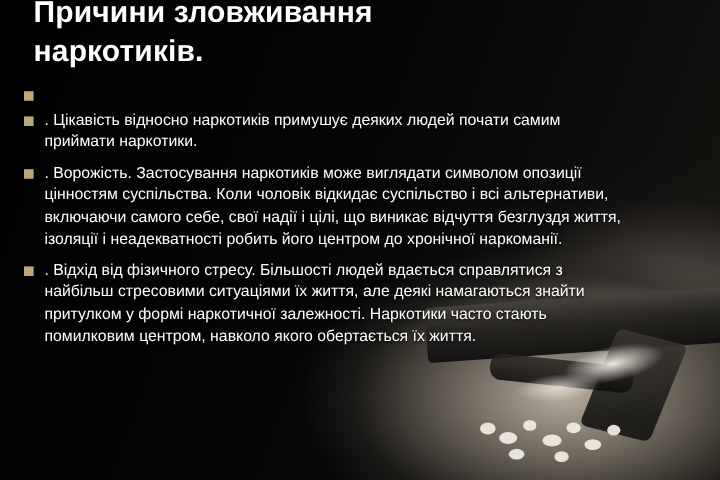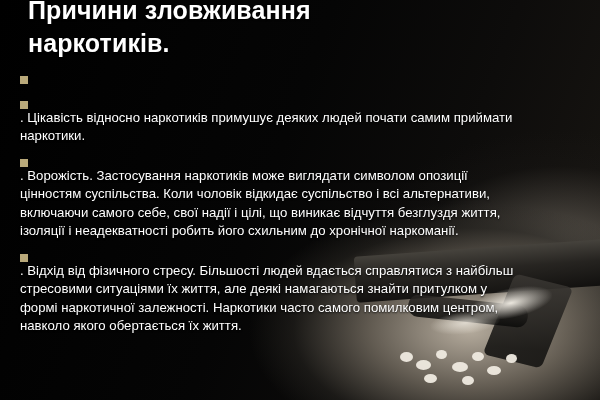--- a/index.html
+++ b/index.html
@@ -106,21 +106,20 @@
   .body {
     position: absolute;
     left: 20px;
     top: 70px;
     width: 500px;
   }
   .bullet-row {
     display: flex;
     align-items: flex-start;
     margin-bottom: 7px;
-    flex-direction: column;
   }
   .marker {
     flex: 0 0 auto;
     width: 8px;
     height: 8px;
     background: #b9a97a;
     margin-top: 6px;
     margin-right: 9px;
   }
   .bullet-text {
@@ -163,23 +162,23 @@
       <span class="bullet-text"></span>
     </div>
 
     <div class="bullet-row">
       <span class="marker"></span>
       <span class="bullet-text">. Цікавість відносно наркотиків примушує деяких людей почати самим приймати наркотики.</span>
     </div>
 
     <div class="bullet-row">
       <span class="marker"></span>
-      <span class="bullet-text">. Ворожість. Застосування наркотиків може виглядати символом опозиції цінностям суспільства. Коли чоловік відкидає суспільство і всі альтернативи, включаючи самого себе, свої надії і цілі, що виникає відчуття безглуздя життя, ізоляції і неадекватності робить його схильним до хронічної наркоманії.</span>
+      <span class="bullet-text">. Ворожість. Застосування наркотиків може виглядати символом опозиції цінностям суспільства. Коли чоловік відкидає суспільство і всі альтернативи, включаючи самого себе, свої надії і цілі, що виникає відчуття безглуздя життя, ізоляції і неадекватності робить його центром до хронічної наркоманії.</span>
     </div>
 
 
     <div class="bullet-row">
       <span class="marker"></span>
-      <span class="bullet-text">. Відхід від фізичного стресу. Більшості людей вдається справлятися з найбільш стресовими ситуаціями їх життя, але деякі намагаються знайти притулком у формі наркотичної залежності. Наркотики часто самого помилковим центром, навколо якого обертається їх життя.</span>
+      <span class="bullet-text">. Відхід від фізичного стресу. Більшості людей вдається справлятися з найбільш стресовими ситуаціями їх життя, але деякі намагаються знайти притулком у формі наркотичної залежності. Наркотики часто стають помилковим центром, навколо якого обертається їх життя.</span>
     </div>
 
   </div>
 </div>
 
 </body></html>

